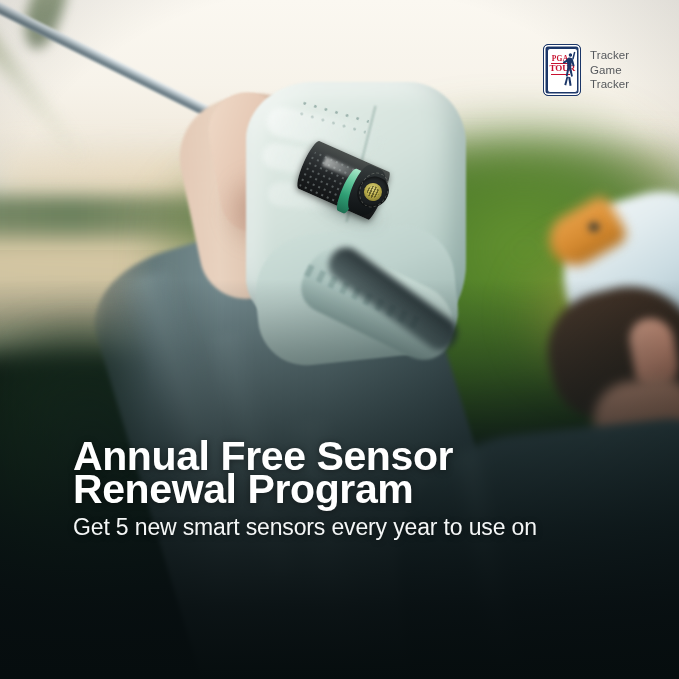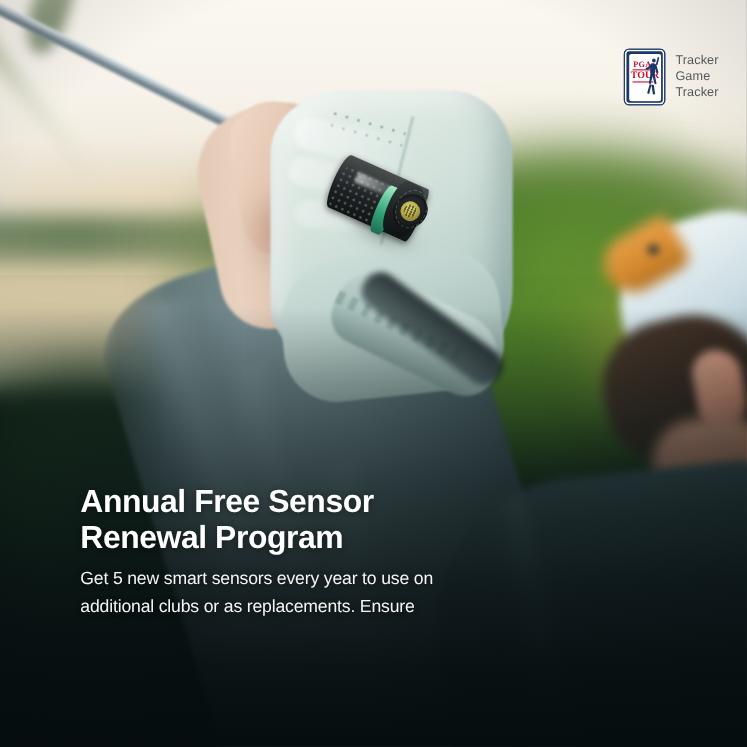--- a/index.html
+++ b/index.html
@@ -435,21 +435,20 @@
     background: radial-gradient(120% 95% at 50% 38%, rgba(0,0,0,0) 42%, rgba(0,0,0,.22) 74%, rgba(0,0,0,.42) 100%);
   }
 
   
   .logo-lockup {
     position: absolute;
     left: 543px; top: 44px;
     display: flex;
     align-items: center;
     gap: 9px;
-    margin-left: 24px;
   }
   .pga-shield {
     position: relative;
     width: 36px; height: 50px;
     border-radius: 5px;
     background: #1b3668;
     border: 1.5px solid #1b3668;
     box-shadow: inset 0 0 0 1.5px #ffffff;
     overflow: hidden;
   }
@@ -510,31 +509,31 @@
   }
 
   
   .copy {
     position: absolute;
     left: 73px;
     top: 440px;
     width: 540px;
   }
   .headline {
-    font-size: 29px;
+    font-size: 41px;
     font-weight: bold;
     line-height: 33px;
     color: #ffffff;
     letter-spacing: -.4px;
     margin: 0 0 9px 0;
     text-shadow: 0 1px 7px rgba(0,0,0,.45);
   }
   .headline .hl-line { display: block; }
   .body-copy {
-    font-size: 16px;
+    font-size: 23px;
     line-height: 24.5px;
     color: #f4f6f6;
     letter-spacing: -.15px;
     margin: 0;
     text-shadow: 0 1px 6px rgba(0,0,0,.45);
   }
   .body-copy .bd-line { display: block; }
 </style>
 </head>
 <body>
@@ -627,17 +626,16 @@
     </div>
   </div>
 
   <div class="copy">
     <h1 class="headline">
       <span class="hl-line">Annual Free Sensor</span>
       <span class="hl-line">Renewal Program</span>
     </h1>
     <p class="body-copy">
       <span class="bd-line">Get 5 new smart sensors every year to use on</span>
-      <span class="bd-line">additional clubs or as replacements. Ensure</span>
     </p>
   </div>
 
 </div>
 
 </body></html>

